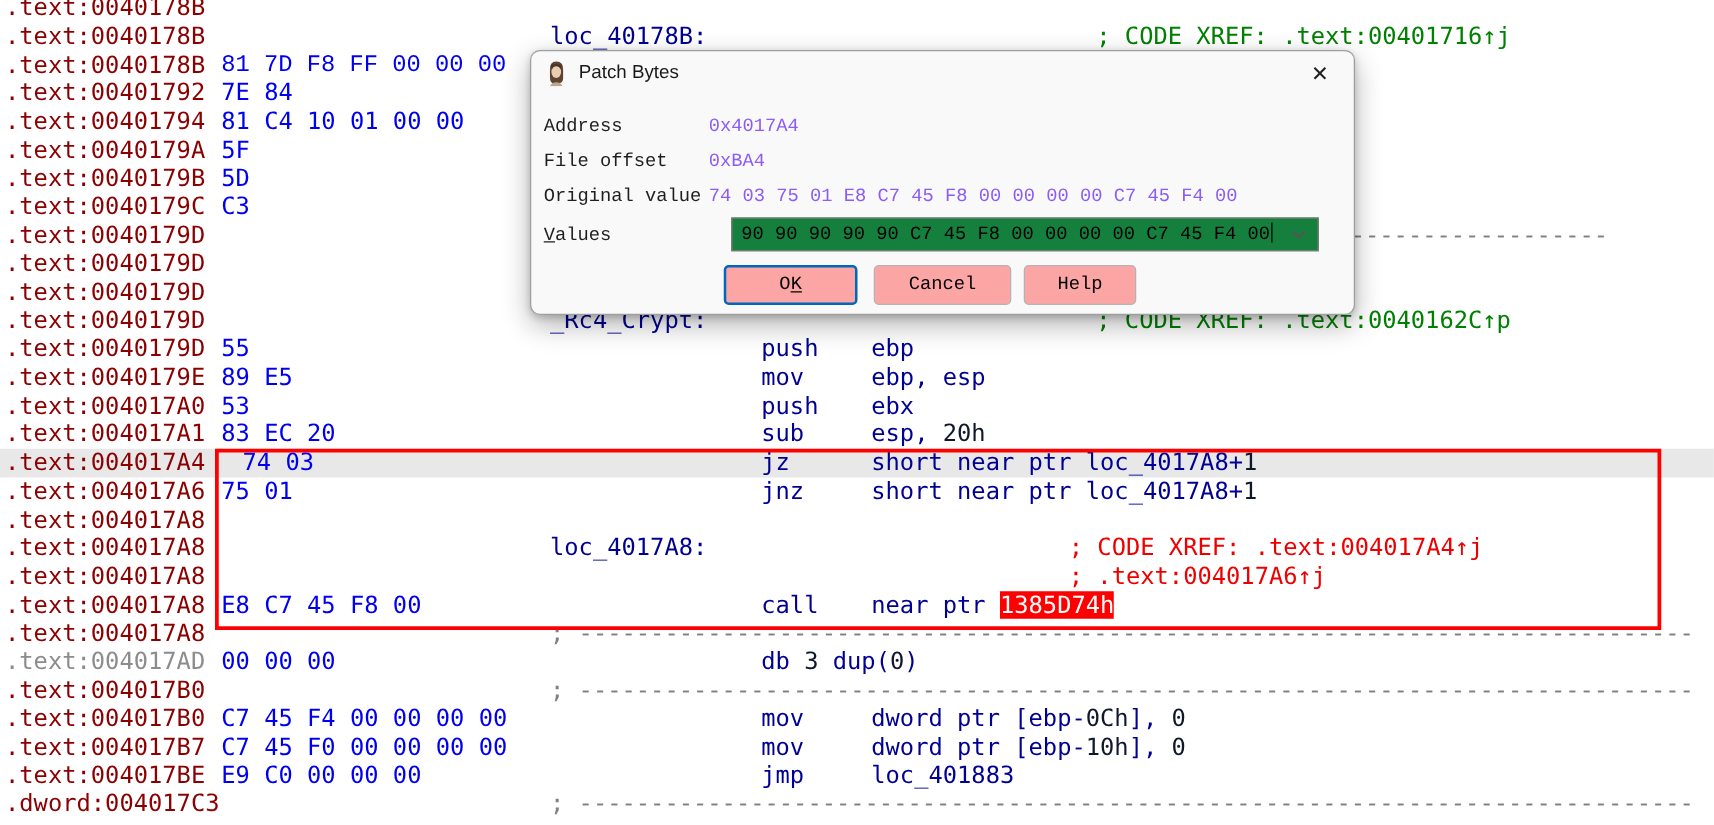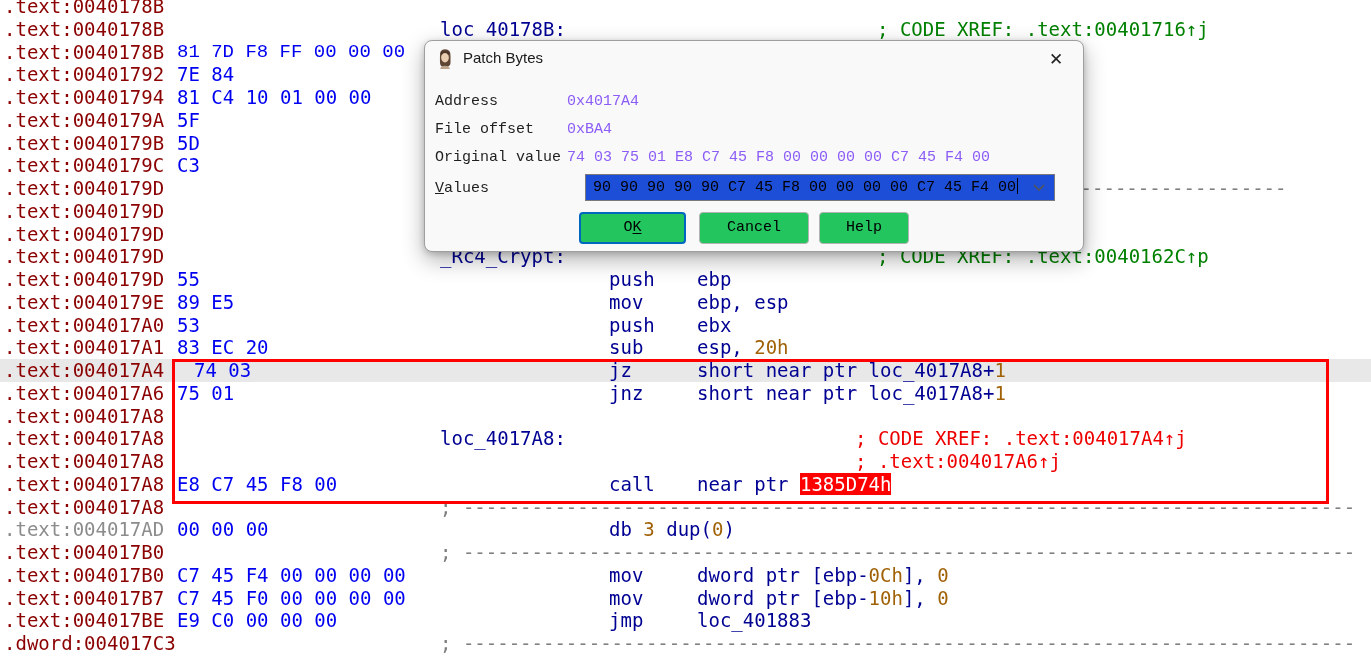--- a/index.html
+++ b/index.html
@@ -9,21 +9,21 @@
   }
   
   .disasm{position:absolute;left:0;top:0;width:1371px;height:660px;}
   .row{position:absolute;left:0;width:1371px;height:23px;}
   .row.hl{background:#e8e8e8;}
   .seg{position:absolute;top:0;white-space:pre;line-height:23px;font-size:19px;}
   .c-addr{color:#8b0000;}
   .c-gaddr{color:#8c8c8c;}
   .c-bytes{color:#0000f0;}
   .c-code{color:#000093;}
-  .c-num{color:#a16207;}
+  .c-num{color:#0f172a;}
   .c-cgreen{color:#008000;}
   .c-cred{color:#ee0000;}
   .c-csep{color:#7f7f7f;}
   .c-hlred{color:#ffffff;background:#ff0000;}
   
   .patch-outline{
     position:absolute;left:172px;top:359px;width:1157px;height:145px;
     border:3px solid #ff0000;box-sizing:border-box;z-index:5;pointer-events:none;
   }
   
@@ -41,28 +41,28 @@
   }
   .dlg-close{
     position:absolute;right:16px;top:8px;width:22px;height:22px;
     font-family:"Liberation Sans",sans-serif;font-size:17px;line-height:22px;
     text-align:center;color:#222;cursor:pointer;
   }
   .fld-label{position:absolute;left:10px;white-space:pre;}
   .fld-value{position:absolute;left:142px;white-space:pre;color:#8b5cf6;}
   .combo{
     position:absolute;left:160px;top:133px;width:470px;height:27px;
-    background:#1d4ed8;border:1px solid #7a7a7a;box-sizing:border-box;
+    background:#15803d;border:1px solid #7a7a7a;box-sizing:border-box;
   }
   .combo-text{position:absolute;left:7px;top:0;line-height:25px;white-space:pre;color:#000;}
   .caret{display:inline-block;width:1px;height:16px;background:#000;vertical-align:-3px;margin-left:1px;}
   .combo-chev{position:absolute;right:8px;top:8px;}
   .btn{
     position:absolute;top:171px;height:32px;box-sizing:border-box;
-    background:#22c55e;border:1px solid #b3b3b3;border-radius:4px;
+    background:#fca5a5;border:1px solid #b3b3b3;border-radius:4px;
     font-family:"Liberation Mono",monospace;font-size:15px;color:#000;
     text-align:center;line-height:30px;cursor:pointer;
   }
   .btn.focused{border:2px solid #0067c0;line-height:28px;}
   .btn u{text-underline-offset:2px;}
 </style>
 </head>
 <body>
 
 <div class="disasm">

